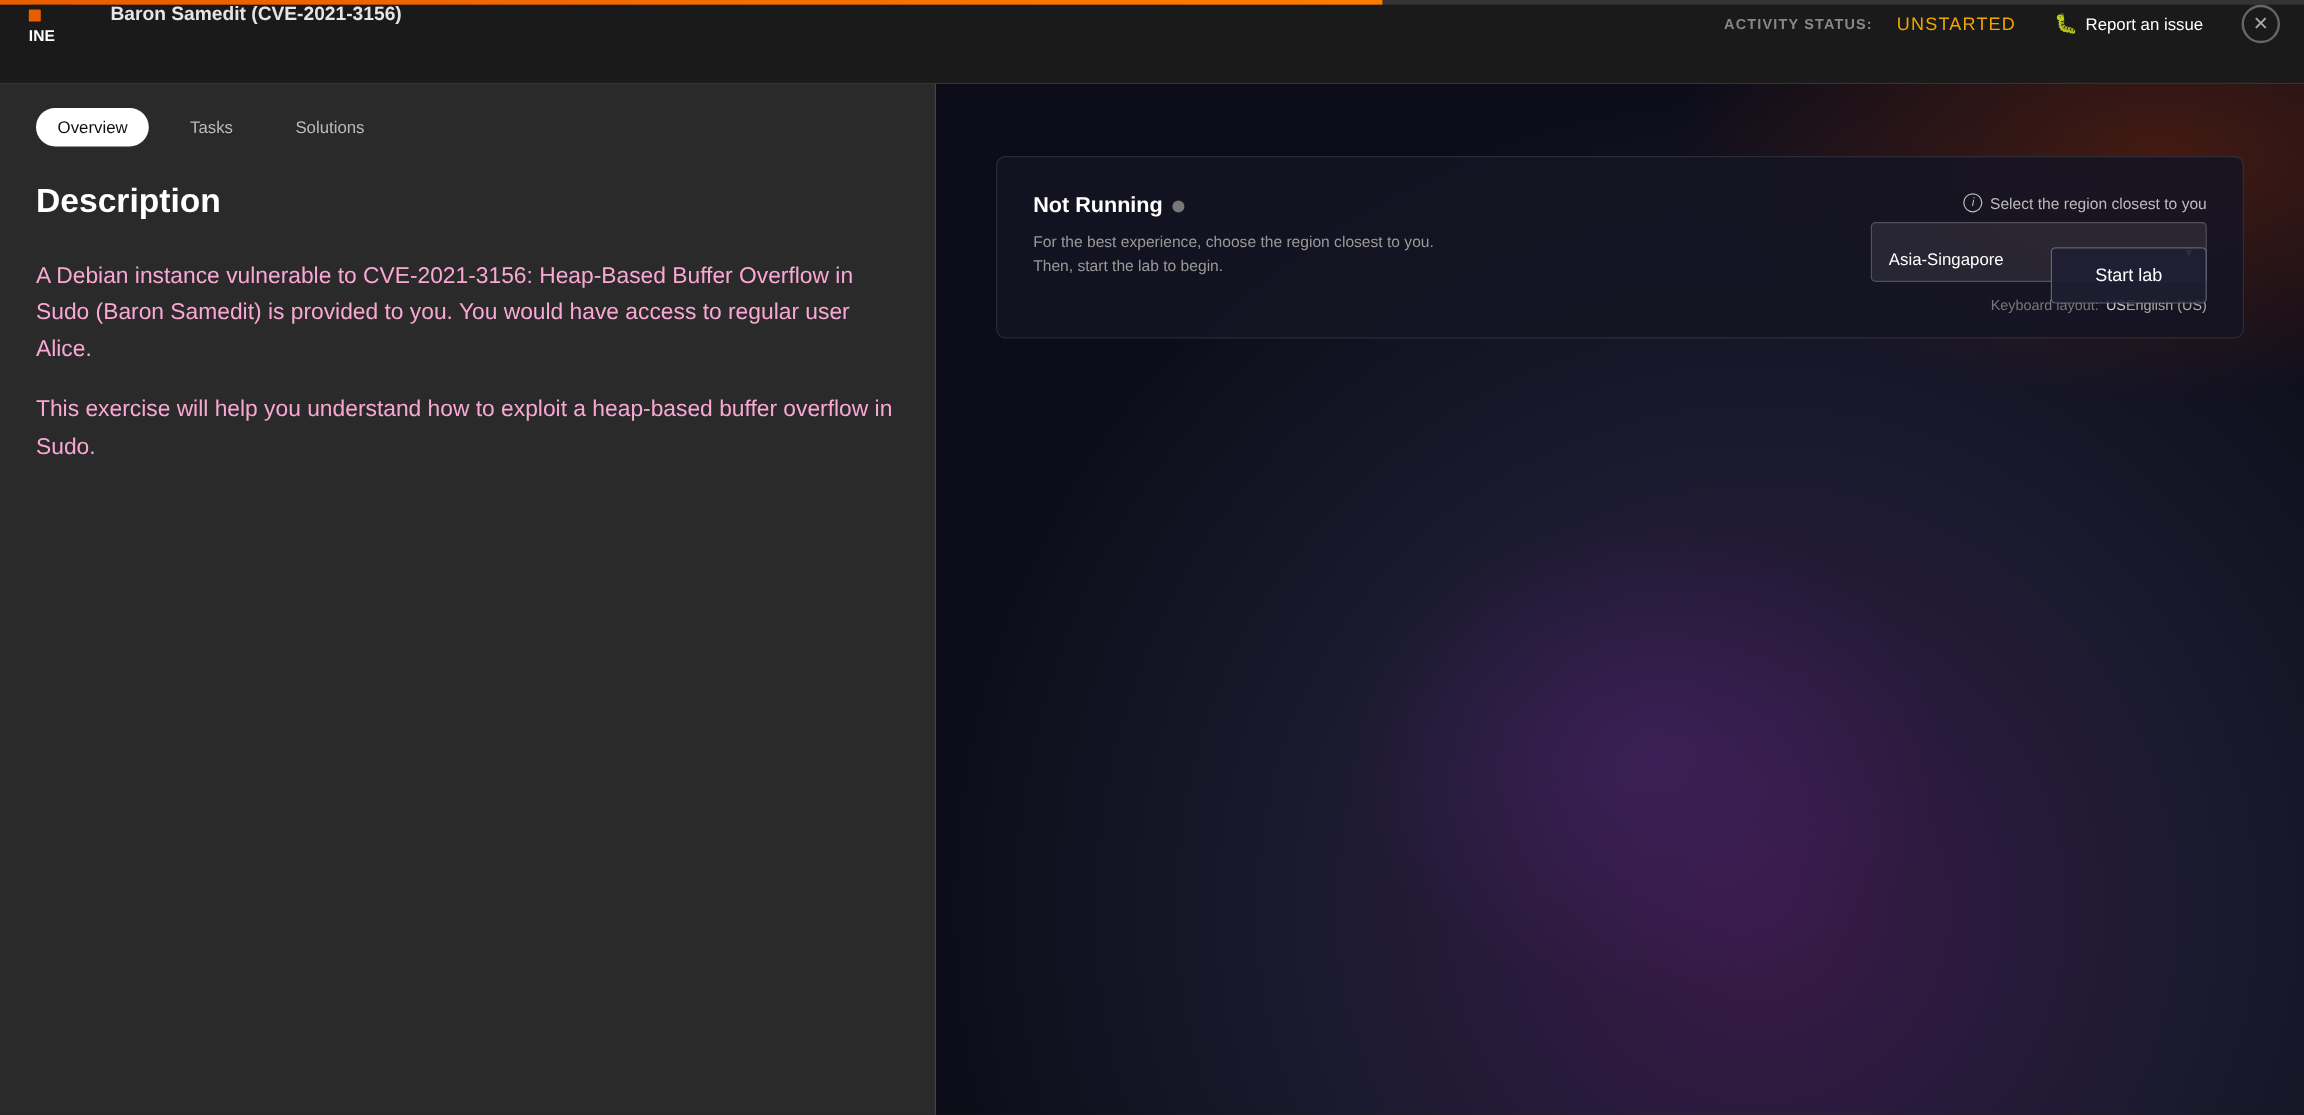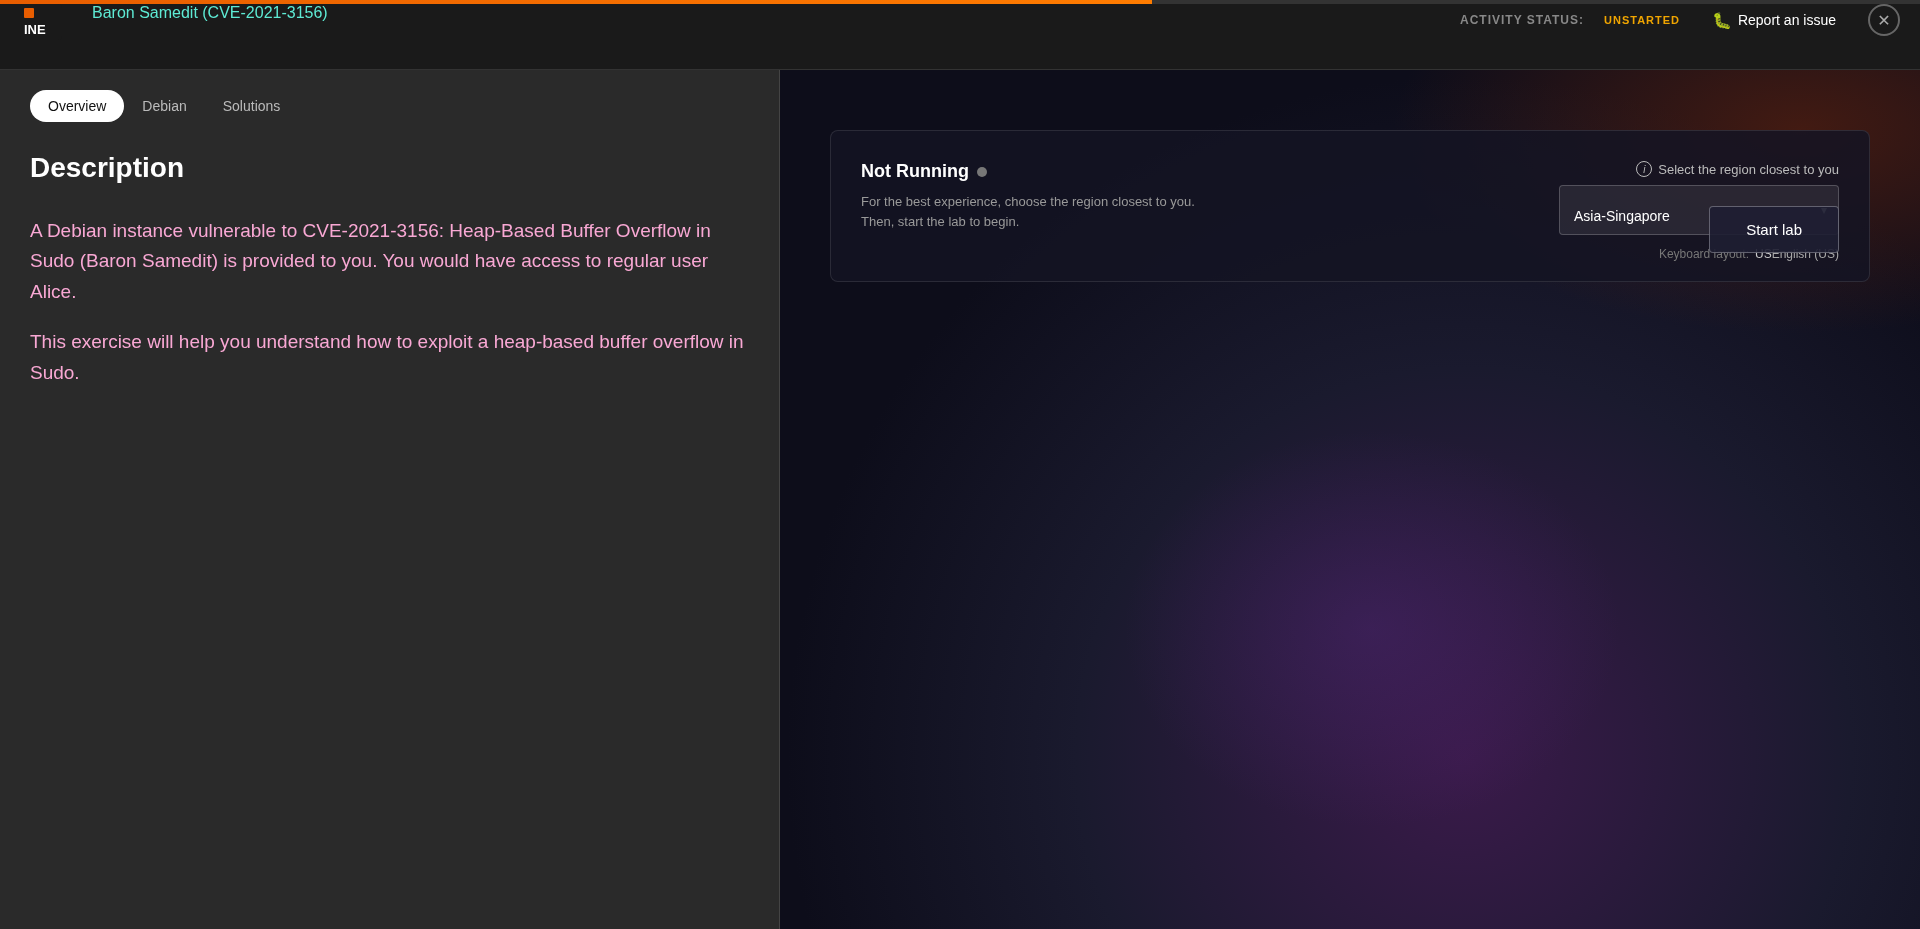--- a/index.html
+++ b/index.html
@@ -41,44 +41,44 @@
       display: flex;
       align-items: center;
       margin-right: 30px;
     }
     .logo-icon {
       width: 42px;
       height: 36px;
     }
 
     .header-title {
-      color: #5eead4;
+      color: #e5e5e5;
       font-size: 16px;
-      font-weight: 400;
+      font-weight: 700;
       flex: 1;
     }
 
     .header-right {
       display: flex;
       align-items: center;
       gap: 20px;
     }
 
     .activity-status-label {
       color: #888;
       font-size: 12px;
       font-weight: 600;
       letter-spacing: 1px;
       text-transform: uppercase;
     }
 
     .status-badge {
       color: #f0a500;
-      font-size: 11px;
-      font-weight: 700;
+      font-size: 15px;
+      font-weight: 400;
       letter-spacing: 1px;
     }
 
     .report-issue-btn {
       display: flex;
       align-items: center;
       gap: 6px;
       color: #fff;
       font-size: 14px;
       cursor: pointer;
@@ -118,21 +118,21 @@
       background: #2a2a2a;
       padding: 20px 30px;
       overflow-y: auto;
       border-right: 1px solid #444;
     }
 
     
     .tabs {
       display: flex;
       align-items: center;
-      gap: 0;
+      gap: 16px;
       margin-bottom: 30px;
     }
 
     .tab {
       padding: 8px 18px;
       font-size: 14px;
       cursor: pointer;
       border-radius: 20px;
       color: #aaa;
       background: none;
@@ -359,21 +359,21 @@
     </button>
   </div>
 </div>
 
 <div class="main">
 
   <div class="left-panel">
 
     <div class="tabs">
       <button class="tab active">Overview</button>
-      <button class="tab">Debian</button>
+      <button class="tab">Tasks</button>
       <button class="tab">Solutions</button>
     </div>
 
     <h2 class="section-title">Description</h2>
     <p class="description-text">A Debian instance vulnerable to CVE-2021-3156: Heap-Based Buffer Overflow in Sudo (Baron Samedit) is provided to you. You would have access to regular user Alice.</p>
     <p class="description-text">This exercise will help you understand how to exploit a heap-based buffer overflow in Sudo.</p>
 
   </div>
 
   <div class="right-panel">

